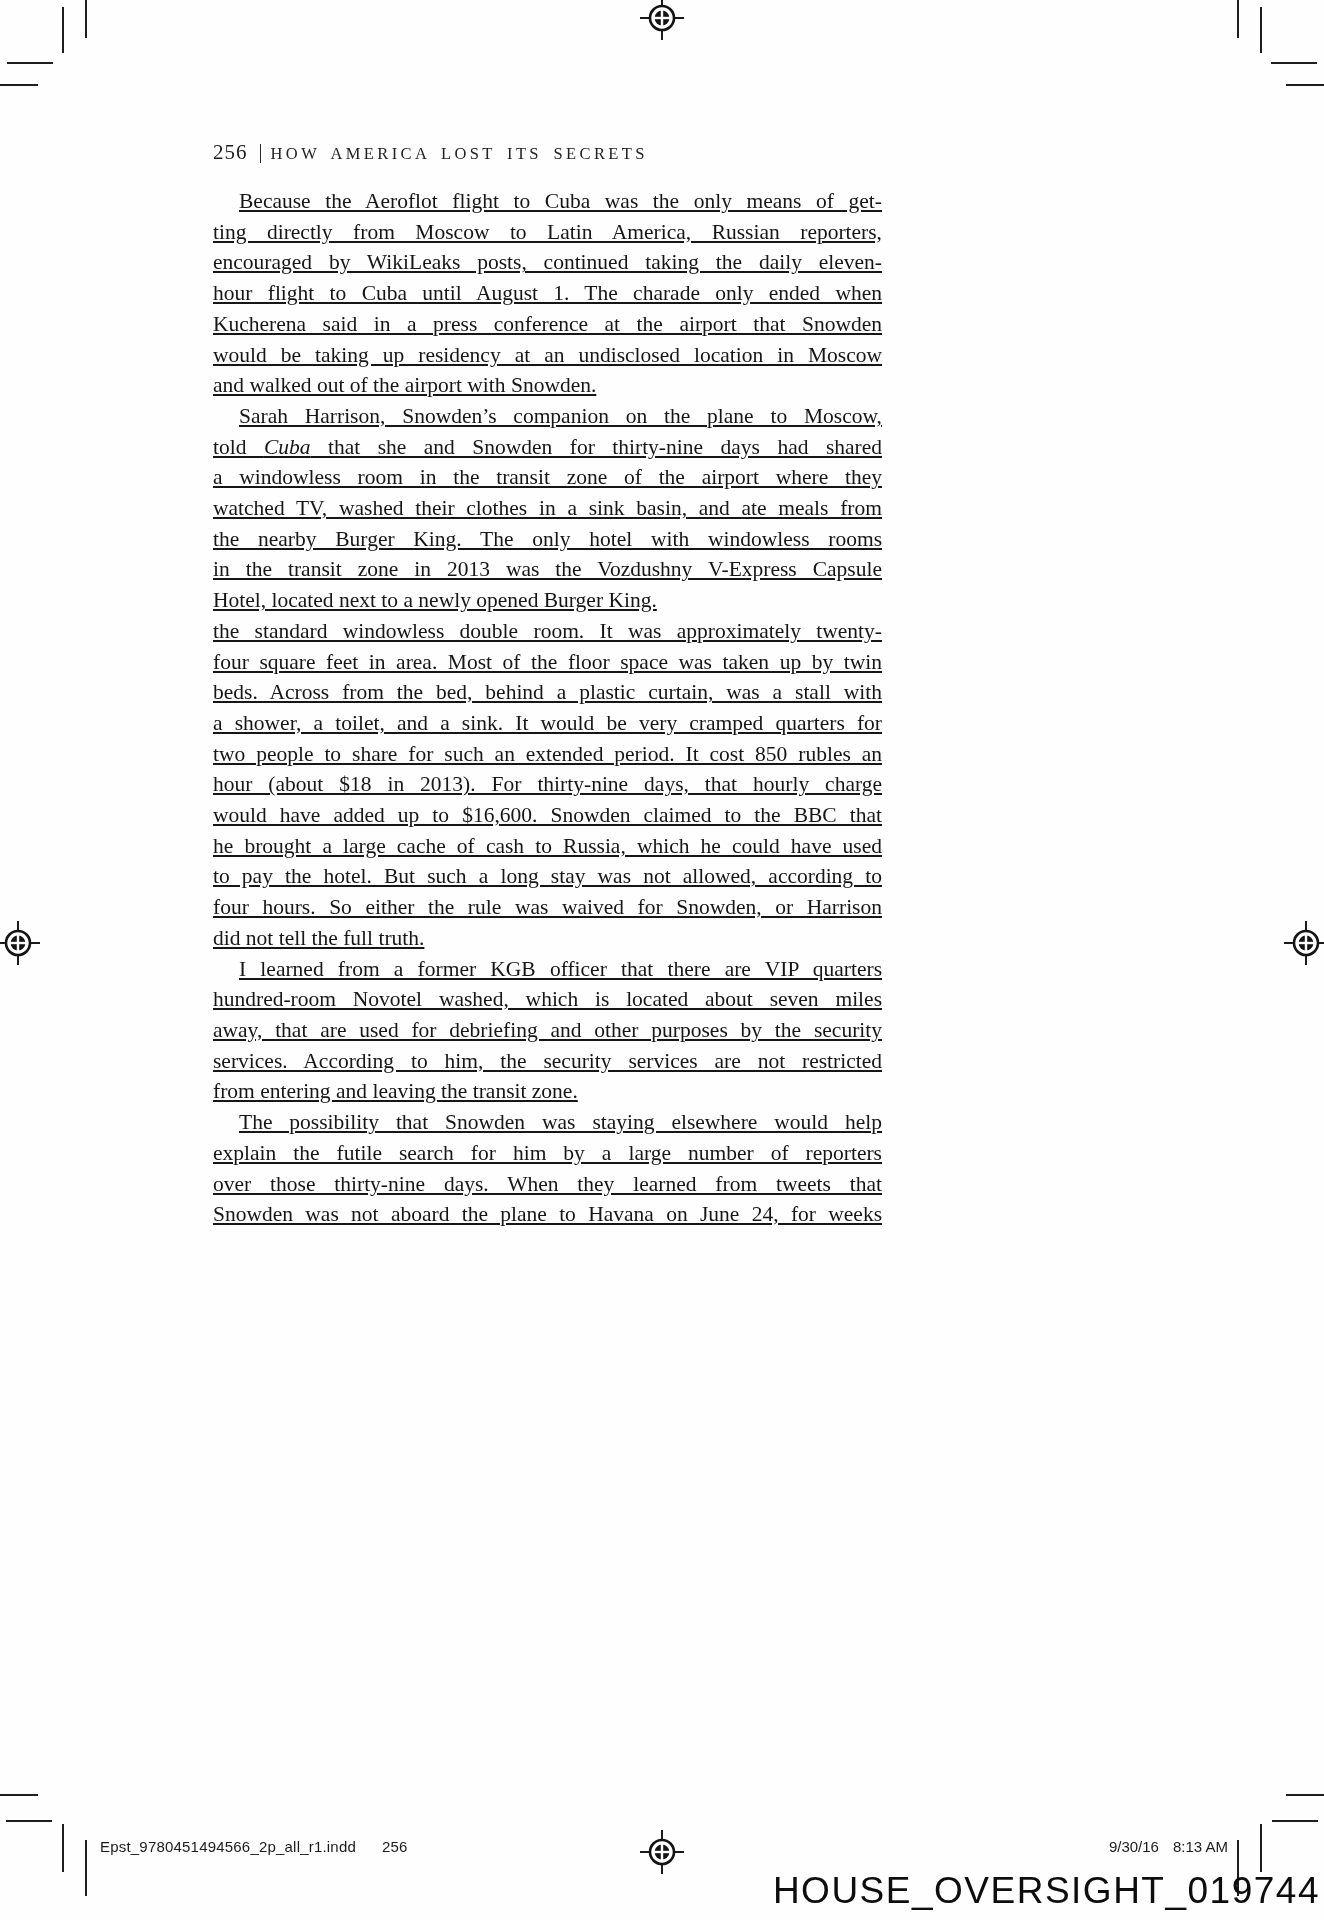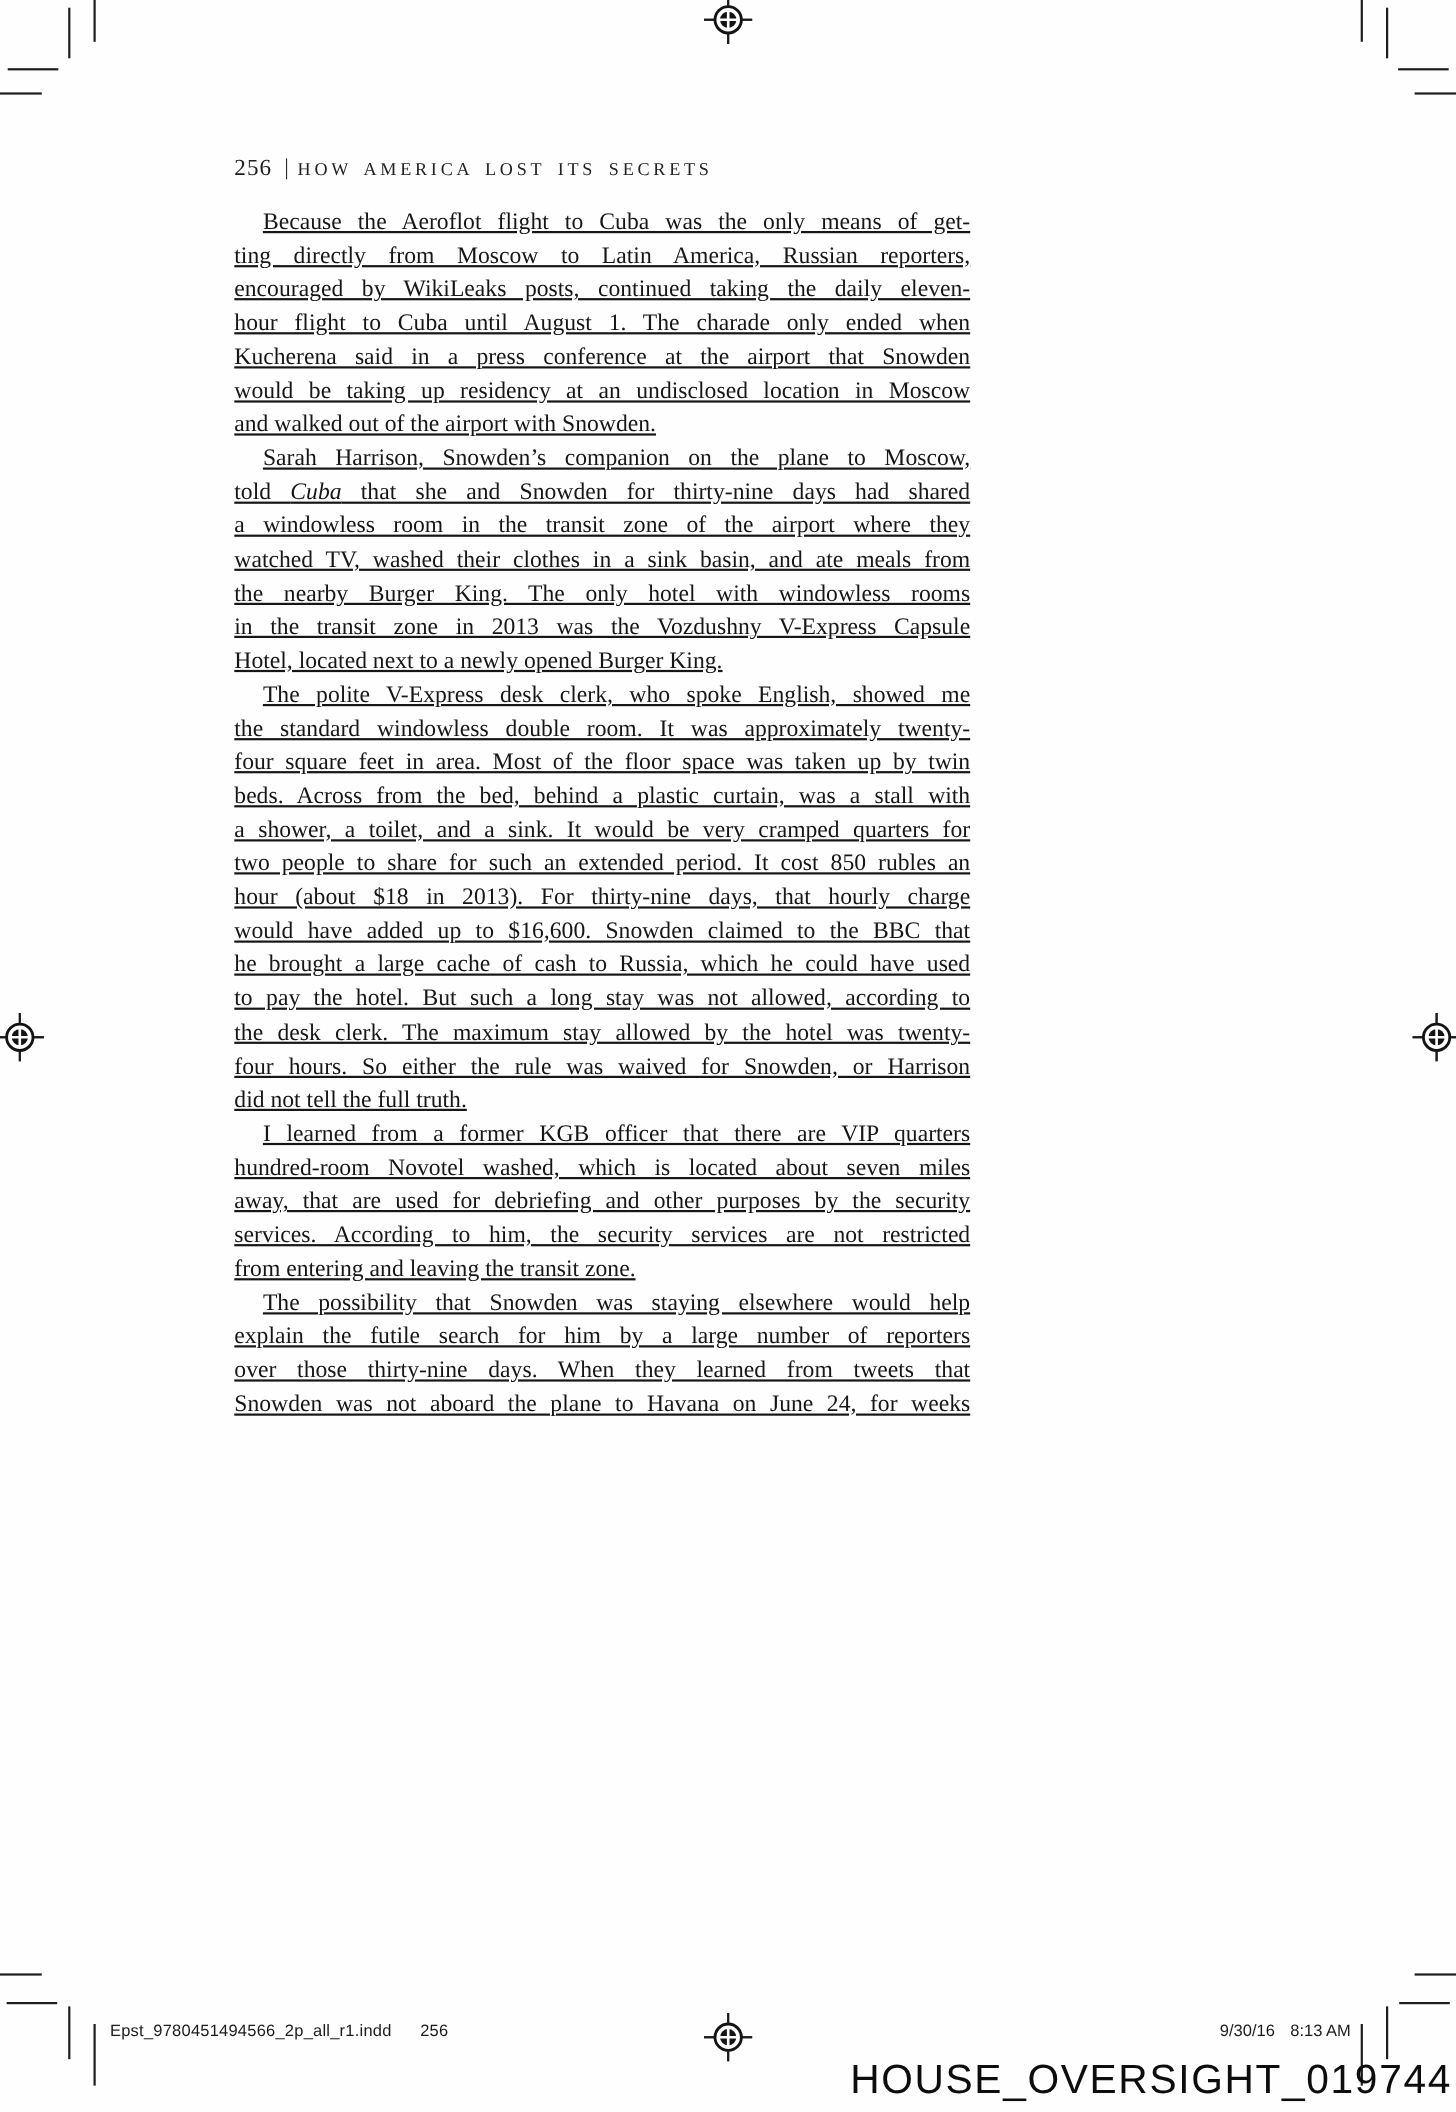--- a/index.html
+++ b/index.html
@@ -147,31 +147,29 @@
       <div class="para">
         <div class="line firstline"><span>Sarah Harrison, Snowden’s companion on the plane to Moscow,</span></div>
         <div class="line"><span>told </span><span class="it">Cuba</span><span> that she and Snowden for thirty-nine days had shared</span></div>
         <div class="line"><span>a windowless room in the transit zone of the airport where they</span></div>
         <div class="line"><span>watched TV, washed their clothes in a sink basin, and ate meals from</span></div>
         <div class="line"><span>the nearby Burger King. The only hotel with windowless rooms</span></div>
         <div class="line"><span>in the transit zone in 2013 was the Vozdushny V-Express Capsule</span></div>
         <div class="line lastline"><span>Hotel, located next to a newly opened Burger King.</span></div>
       </div>
       <div class="para">
-        <div class="line firstline"><span>The polite V-Express desk clerk, who spoke English, showed me</span></div>
         <div class="line"><span>the standard windowless double room. It was approximately twenty-</span></div>
         <div class="line"><span>four square feet in area. Most of the floor space was taken up by twin</span></div>
         <div class="line"><span>beds. Across from the bed, behind a plastic curtain, was a stall with</span></div>
         <div class="line"><span>a shower, a toilet, and a sink. It would be very cramped quarters for</span></div>
         <div class="line"><span>two people to share for such an extended period. It cost 850 rubles an</span></div>
         <div class="line"><span>hour (about $18 in 2013). For thirty-nine days, that hourly charge</span></div>
         <div class="line"><span>would have added up to $16,600. Snowden claimed to the BBC that</span></div>
         <div class="line"><span>he brought a large cache of cash to Russia, which he could have used</span></div>
         <div class="line"><span>to pay the hotel. But such a long stay was not allowed, according to</span></div>
-        <div class="line"><span>the desk clerk. The maximum stay allowed by the hotel was twenty-</span></div>
         <div class="line"><span>four hours. So either the rule was waived for Snowden, or Harrison</span></div>
         <div class="line lastline"><span>did not tell the full truth.</span></div>
       </div>
       <div class="para">
         <div class="line firstline"><span>I learned from a former KGB officer that there are VIP quarters</span></div>
         <div class="line"><span>hundred-room Novotel washed, which is located about seven miles</span></div>
         <div class="line"><span>away, that are used for debriefing and other purposes by the security</span></div>
         <div class="line"><span>services. According to him, the security services are not restricted</span></div>
         <div class="line lastline"><span>from entering and leaving the transit zone.</span></div>
       </div>

